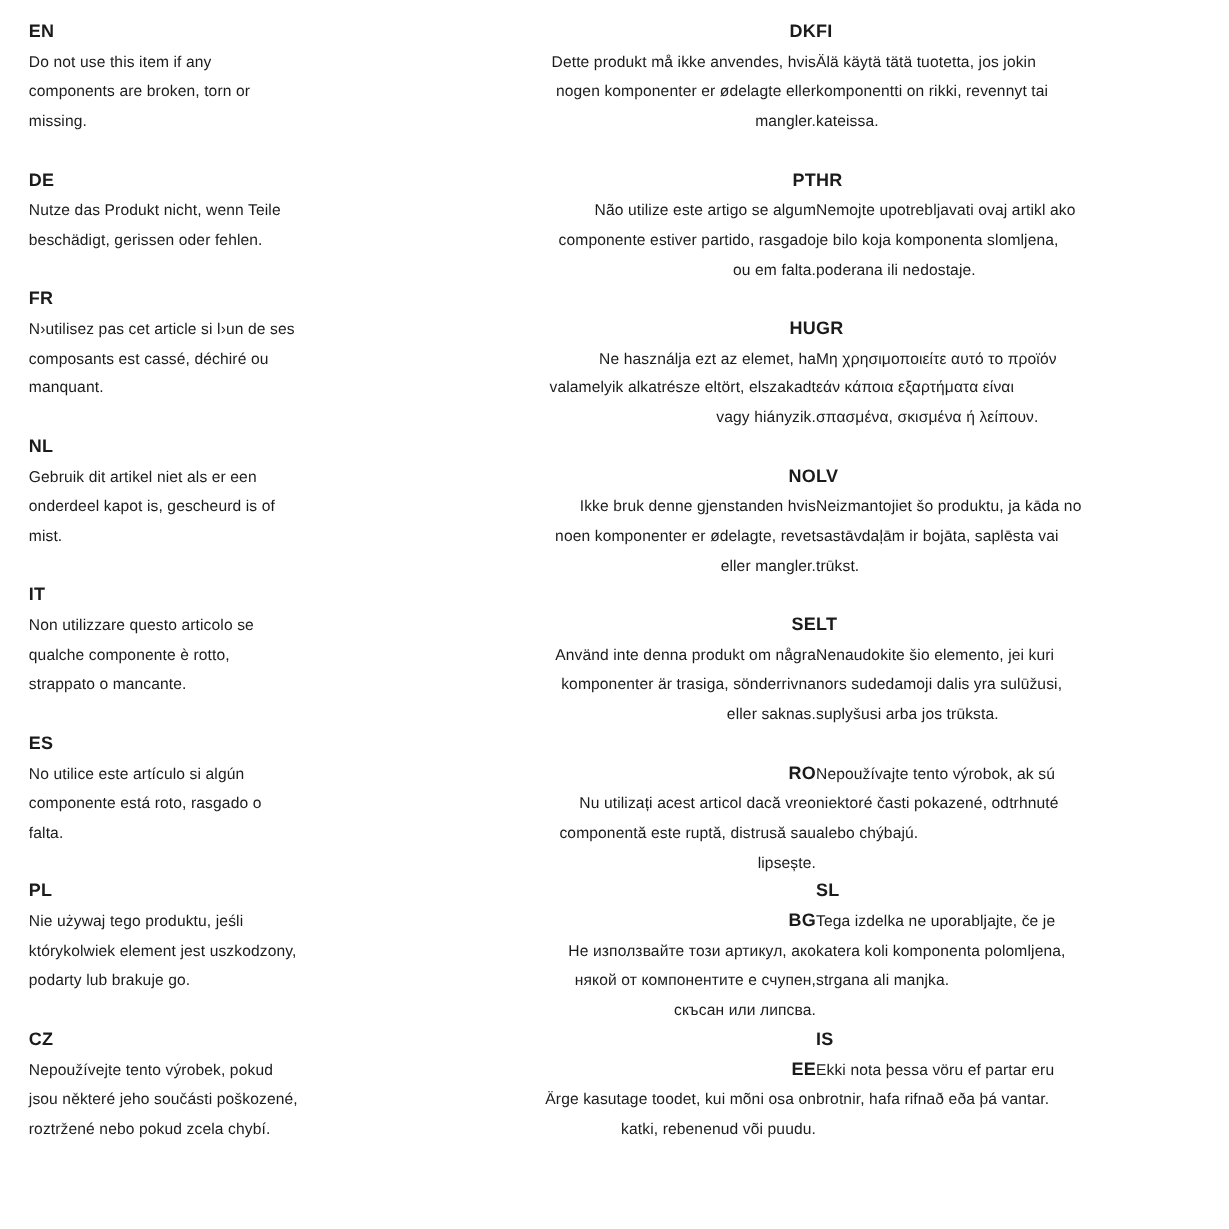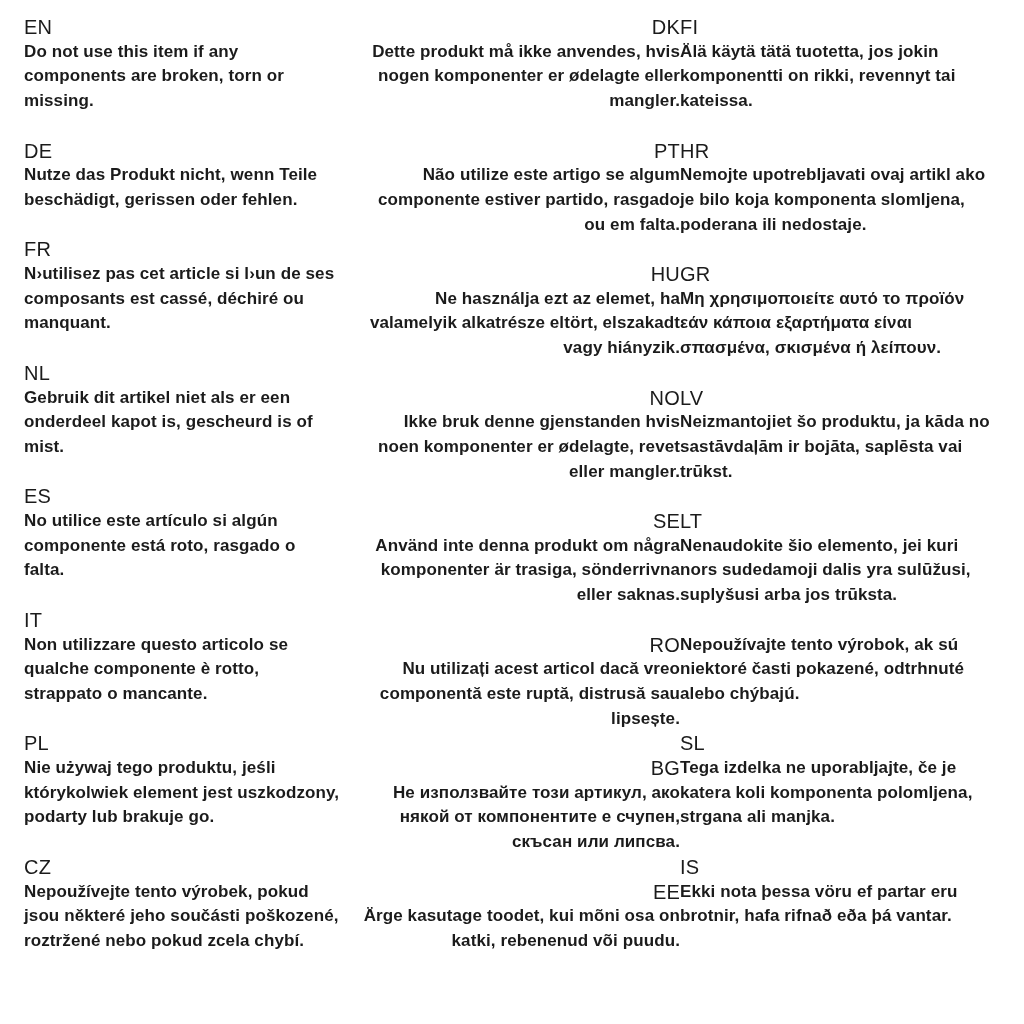--- a/index.html
+++ b/index.html
@@ -24,32 +24,31 @@
     flex: 0 0 auto;
     box-sizing: border-box;
   }
   .col-1 { width: 328px; }
   .col-2 { width: 328px; text-align: right; }
   .col-3 { width: 344px; }
   .entry {
     margin: 0 0 24.7px 0;
   }
   .lang-code {
-    font-weight: normal;
-    font-size: 20px;
+    font-weight: bold;
+    font-size: 15px;
     line-height: 24.7px;
     letter-spacing: 0.2px;
   }
   .lang-text {
     margin: 0;
-    font-size: 17px;
+    font-size: 13px;
     line-height: 24.7px;
     white-space: pre-line;
     letter-spacing: 0.1px;
-    font-weight: bold;
   }
 </style>
 </head>
 <body>
 
 <div class="page">
 
   <div class="col col-1">
     <div class="entry">
       <div class="lang-code">EN</div>
@@ -68,32 +67,32 @@
 composants est cassé, déchiré ou
 manquant.</p>
     </div>
     <div class="entry">
       <div class="lang-code">NL</div>
       <p class="lang-text">Gebruik dit artikel niet als er een
 onderdeel kapot is, gescheurd is of
 mist.</p>
     </div>
     <div class="entry">
+      <div class="lang-code">IT</div>
+      <p class="lang-text">Non utilizzare questo articolo se
+qualche componente è rotto,
+strappato o mancante.</p>
+    </div>
+    <div class="entry">
       <div class="lang-code">ES</div>
       <p class="lang-text">No utilice este artículo si algún
 componente está roto, rasgado o
 falta.</p>
     </div>
     <div class="entry">
-      <div class="lang-code">IT</div>
-      <p class="lang-text">Non utilizzare questo articolo se
-qualche componente è rotto,
-strappato o mancante.</p>
-    </div>
-    <div class="entry">
       <div class="lang-code">PL</div>
       <p class="lang-text">Nie używaj tego produktu, jeśli
 którykolwiek element jest uszkodzony,
 podarty lub brakuje go.</p>
     </div>
     <div class="entry">
       <div class="lang-code">CZ</div>
       <p class="lang-text">Nepoužívejte tento výrobek, pokud
 jsou některé jeho součásti poškozené,
 roztržené nebo pokud zcela chybí.</p>

